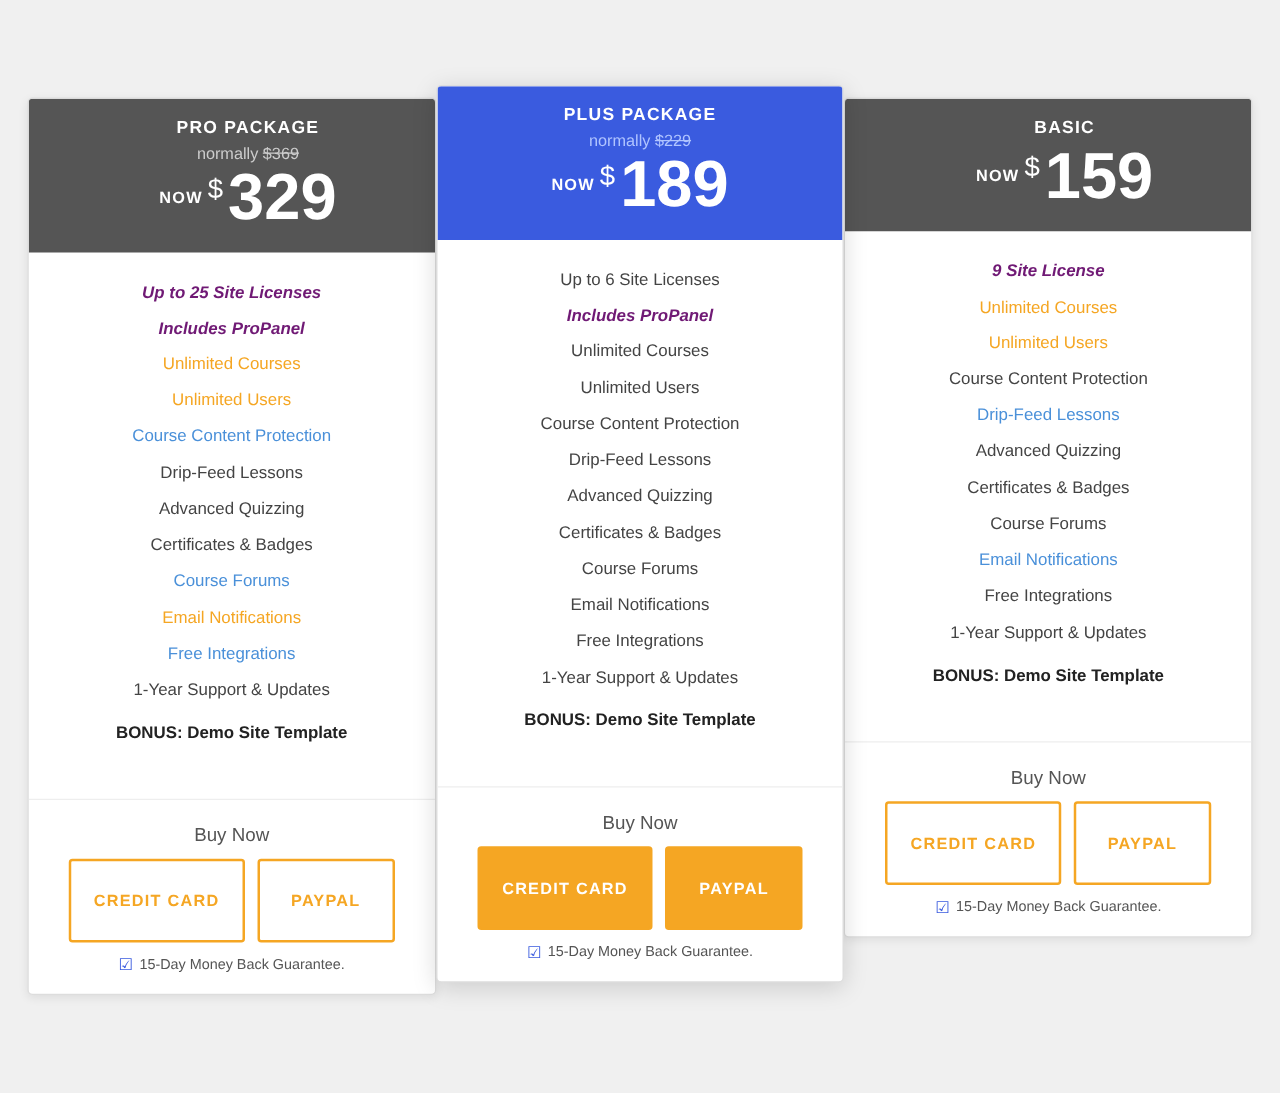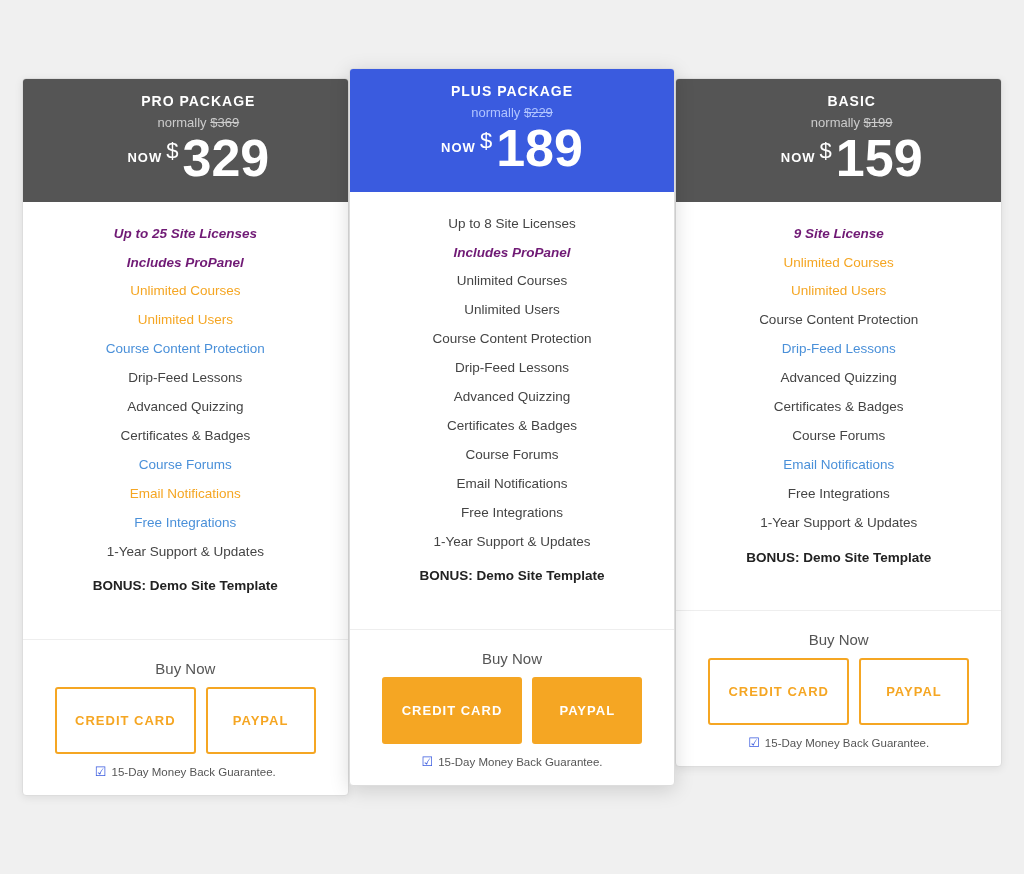--- a/index.html
+++ b/index.html
@@ -233,21 +233,21 @@
         <div class="package-name">PLUS PACKAGE</div>
         <div class="normally">normally <s>$229</s></div>
         <div class="price-row">
           <span class="now-label">NOW</span>
           <span class="dollar">$</span>
           <span class="price-amount">189</span>
         </div>
       </div>
       <div class="card-body">
         <ul class="feature-list">
-          <li class="normal">Up to 8 Site Licenses</li>
+          <li class="normal">Up to 6 Site Licenses</li>
           <li class="bold">Includes ProPanel</li>
           <li class="normal">Unlimited Courses</li>
           <li class="normal">Unlimited Users</li>
           <li class="normal">Course Content Protection</li>
           <li class="normal">Drip-Feed Lessons</li>
           <li class="normal">Advanced Quizzing</li>
           <li class="normal">Certificates &amp; Badges</li>
           <li class="normal">Course Forums</li>
           <li class="normal">Email Notifications</li>
           <li class="normal">Free Integrations</li>
@@ -264,21 +264,20 @@
         </div>
         <div class="guarantee">
           <span class="checkbox-icon">☑</span>
           <span>15-Day Money Back Guarantee.</span>
         </div>
       </div>
     </div>
     <div class="pricing-card">
       <div class="card-header dark">
         <div class="package-name">BASIC</div>
-        <div class="normally">normally <s>$199</s></div>
         <div class="price-row">
           <span class="now-label">NOW</span>
           <span class="dollar">$</span>
           <span class="price-amount">159</span>
         </div>
       </div>
       <div class="card-body">
         <ul class="feature-list">
           <li class="bold">9 Site License</li>
           <li class="highlight-orange">Unlimited Courses</li>

